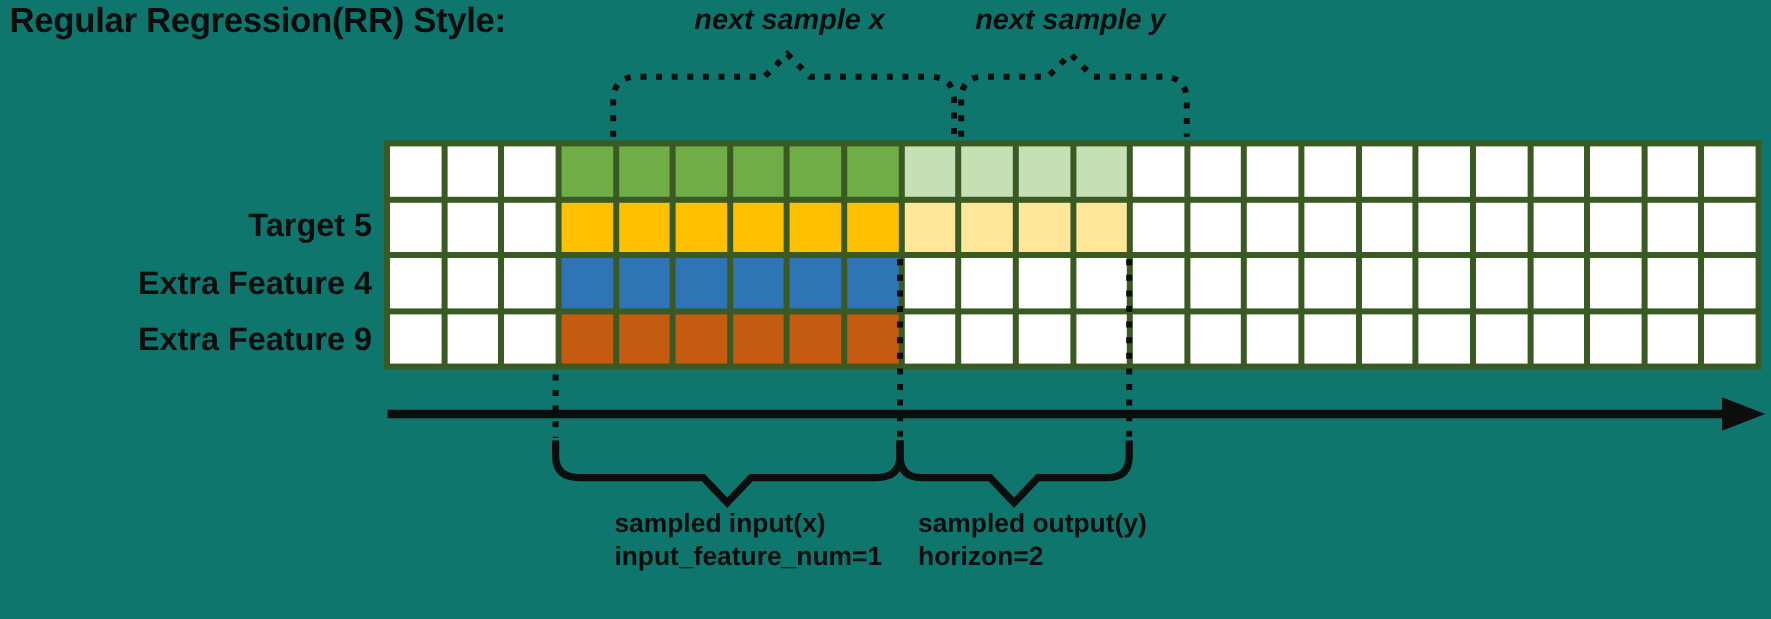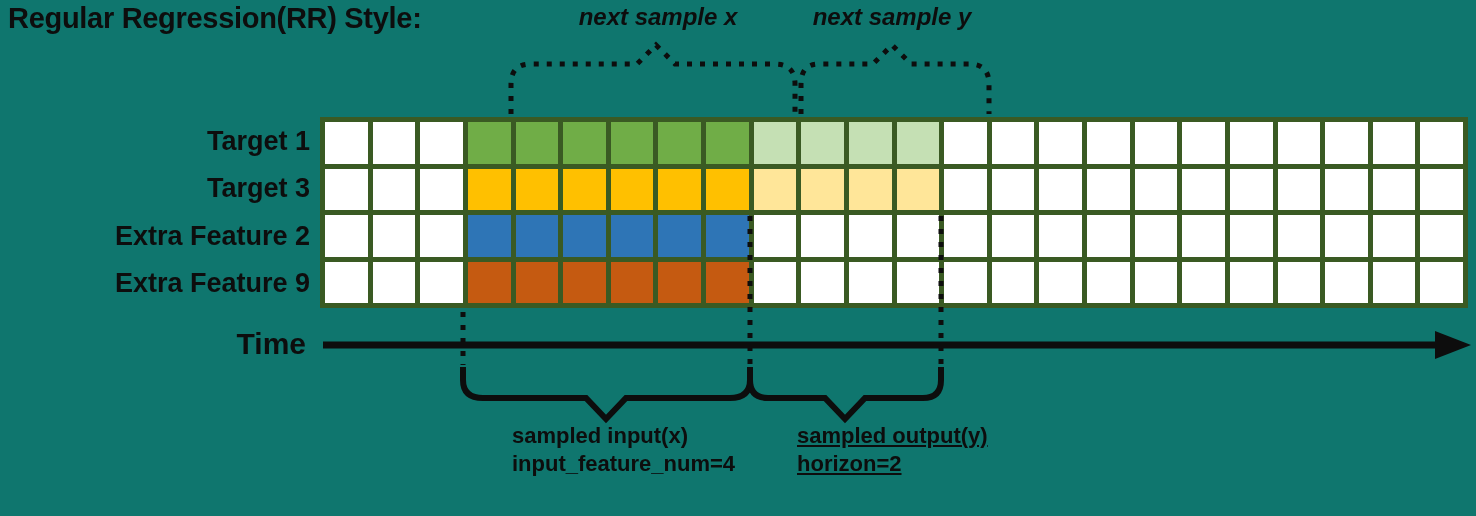--- a/index.html
+++ b/index.html
@@ -36,35 +36,34 @@
   svg.overlay path{stroke:var(--line,#0d0d0d);fill:none;}
   svg.overlay .solid7{stroke-width:7;}
   svg.overlay .solid6{stroke-width:6;}
   svg.overlay .dot5{stroke-width:5;stroke-dasharray:5 8;}
   svg.overlay polygon{fill:var(--line,#0d0d0d);}
   .note{
     position:absolute;top:422px;font-size:22px;font-weight:600;
     line-height:27.5px;white-space:nowrap;
   }
   .input-note{left:512px;}
-  .output-note{left:797px;text-decoration:underline;}
+  .output-note{left:765px;}
 </style>
 </head>
 <body>
 
 <div class="canvas">
 
   <div class="title">Regular Regression(RR) Style:</div>
 
   <div class="toplabel next-y">next sample y</div>
   <div class="toplabel next-x">next sample x</div>
 
-  <div class="rowlabel r1">Target 1</div>
-  <div class="rowlabel r2">Target 3</div>
-  <div class="rowlabel r3">Extra Feature 2</div>
+  <div class="rowlabel r2">Target 5</div>
+  <div class="rowlabel r3">Extra Feature 4</div>
   <div class="rowlabel r4">Extra Feature 9</div>
 
   <div class="grid" id="grid" style="background: rgb(58, 90, 35); grid-template-columns: repeat(24, 1fr);">
       <div class="cell" style="background: rgb(255, 255, 255);"></div>
       <div class="cell" style="background: rgb(255, 255, 255);"></div>
       <div class="cell" style="background: rgb(255, 255, 255);"></div>
       <div class="cell" style="background: rgb(112, 173, 71);"></div>
       <div class="cell" style="background: rgb(112, 173, 71);"></div>
       <div class="cell" style="background: rgb(112, 173, 71);"></div>
       <div class="cell" style="background: rgb(112, 173, 71);"></div>
@@ -152,41 +151,40 @@
       <div class="cell" style="background: rgb(255, 255, 255);"></div>
       <div class="cell" style="background: rgb(255, 255, 255);"></div>
       <div class="cell" style="background: rgb(255, 255, 255);"></div>
       <div class="cell" style="background: rgb(255, 255, 255);"></div>
       <div class="cell" style="background: rgb(255, 255, 255);"></div>
       <div class="cell" style="background: rgb(255, 255, 255);"></div>
       <div class="cell" style="background: rgb(255, 255, 255);"></div>
       <div class="cell" style="background: rgb(255, 255, 255);"></div>
     </div>
 
-  <div class="time-label">Time</div>
 
   <svg class="overlay" width="1476" height="516" viewBox="0 0 1476 516">
 
     <path class="dot5" d="M511,114 V84 Q511,64 531,64 H637 L656,45 L675,64 H775 Q795,64 795,84 V114"></path>
     <path class="dot5" d="M801,114 V84 Q801,64 819,64 H873 L892,45 L911,64 H969 Q989,64 989,84 V114"></path>
 
     <path class="dot5" d="M463,312 V365"></path>
     <path class="dot5" d="M750,216 V365"></path>
     <path class="dot5" d="M941,216 V365"></path>
 
     <path class="solid7" d="M323,345 H1435"></path>
     <polygon points="1435,331 1471,345 1435,359"></polygon>
 
     <path class="solid6" d="M463,367 V380 Q463,398 483,398 H586 L606,419 L626,398 H730 Q750,398 750,380 V367"></path>
     <path class="solid6" d="M750,367 V380 Q750,398 768,398 H825 L845,419 L865,398 H923 Q941,398 941,380 V367"></path>
   </svg>
 
   <div class="note input-note">
     <div>sampled input(x)</div>
-    <div>input_feature_num=4</div>
+    <div>input_feature_num=1</div>
   </div>
 
   <div class="note output-note">
     <div>sampled output(y)</div>
     <div>horizon=2</div>
   </div>
 
 </div>
 
 </body></html>

